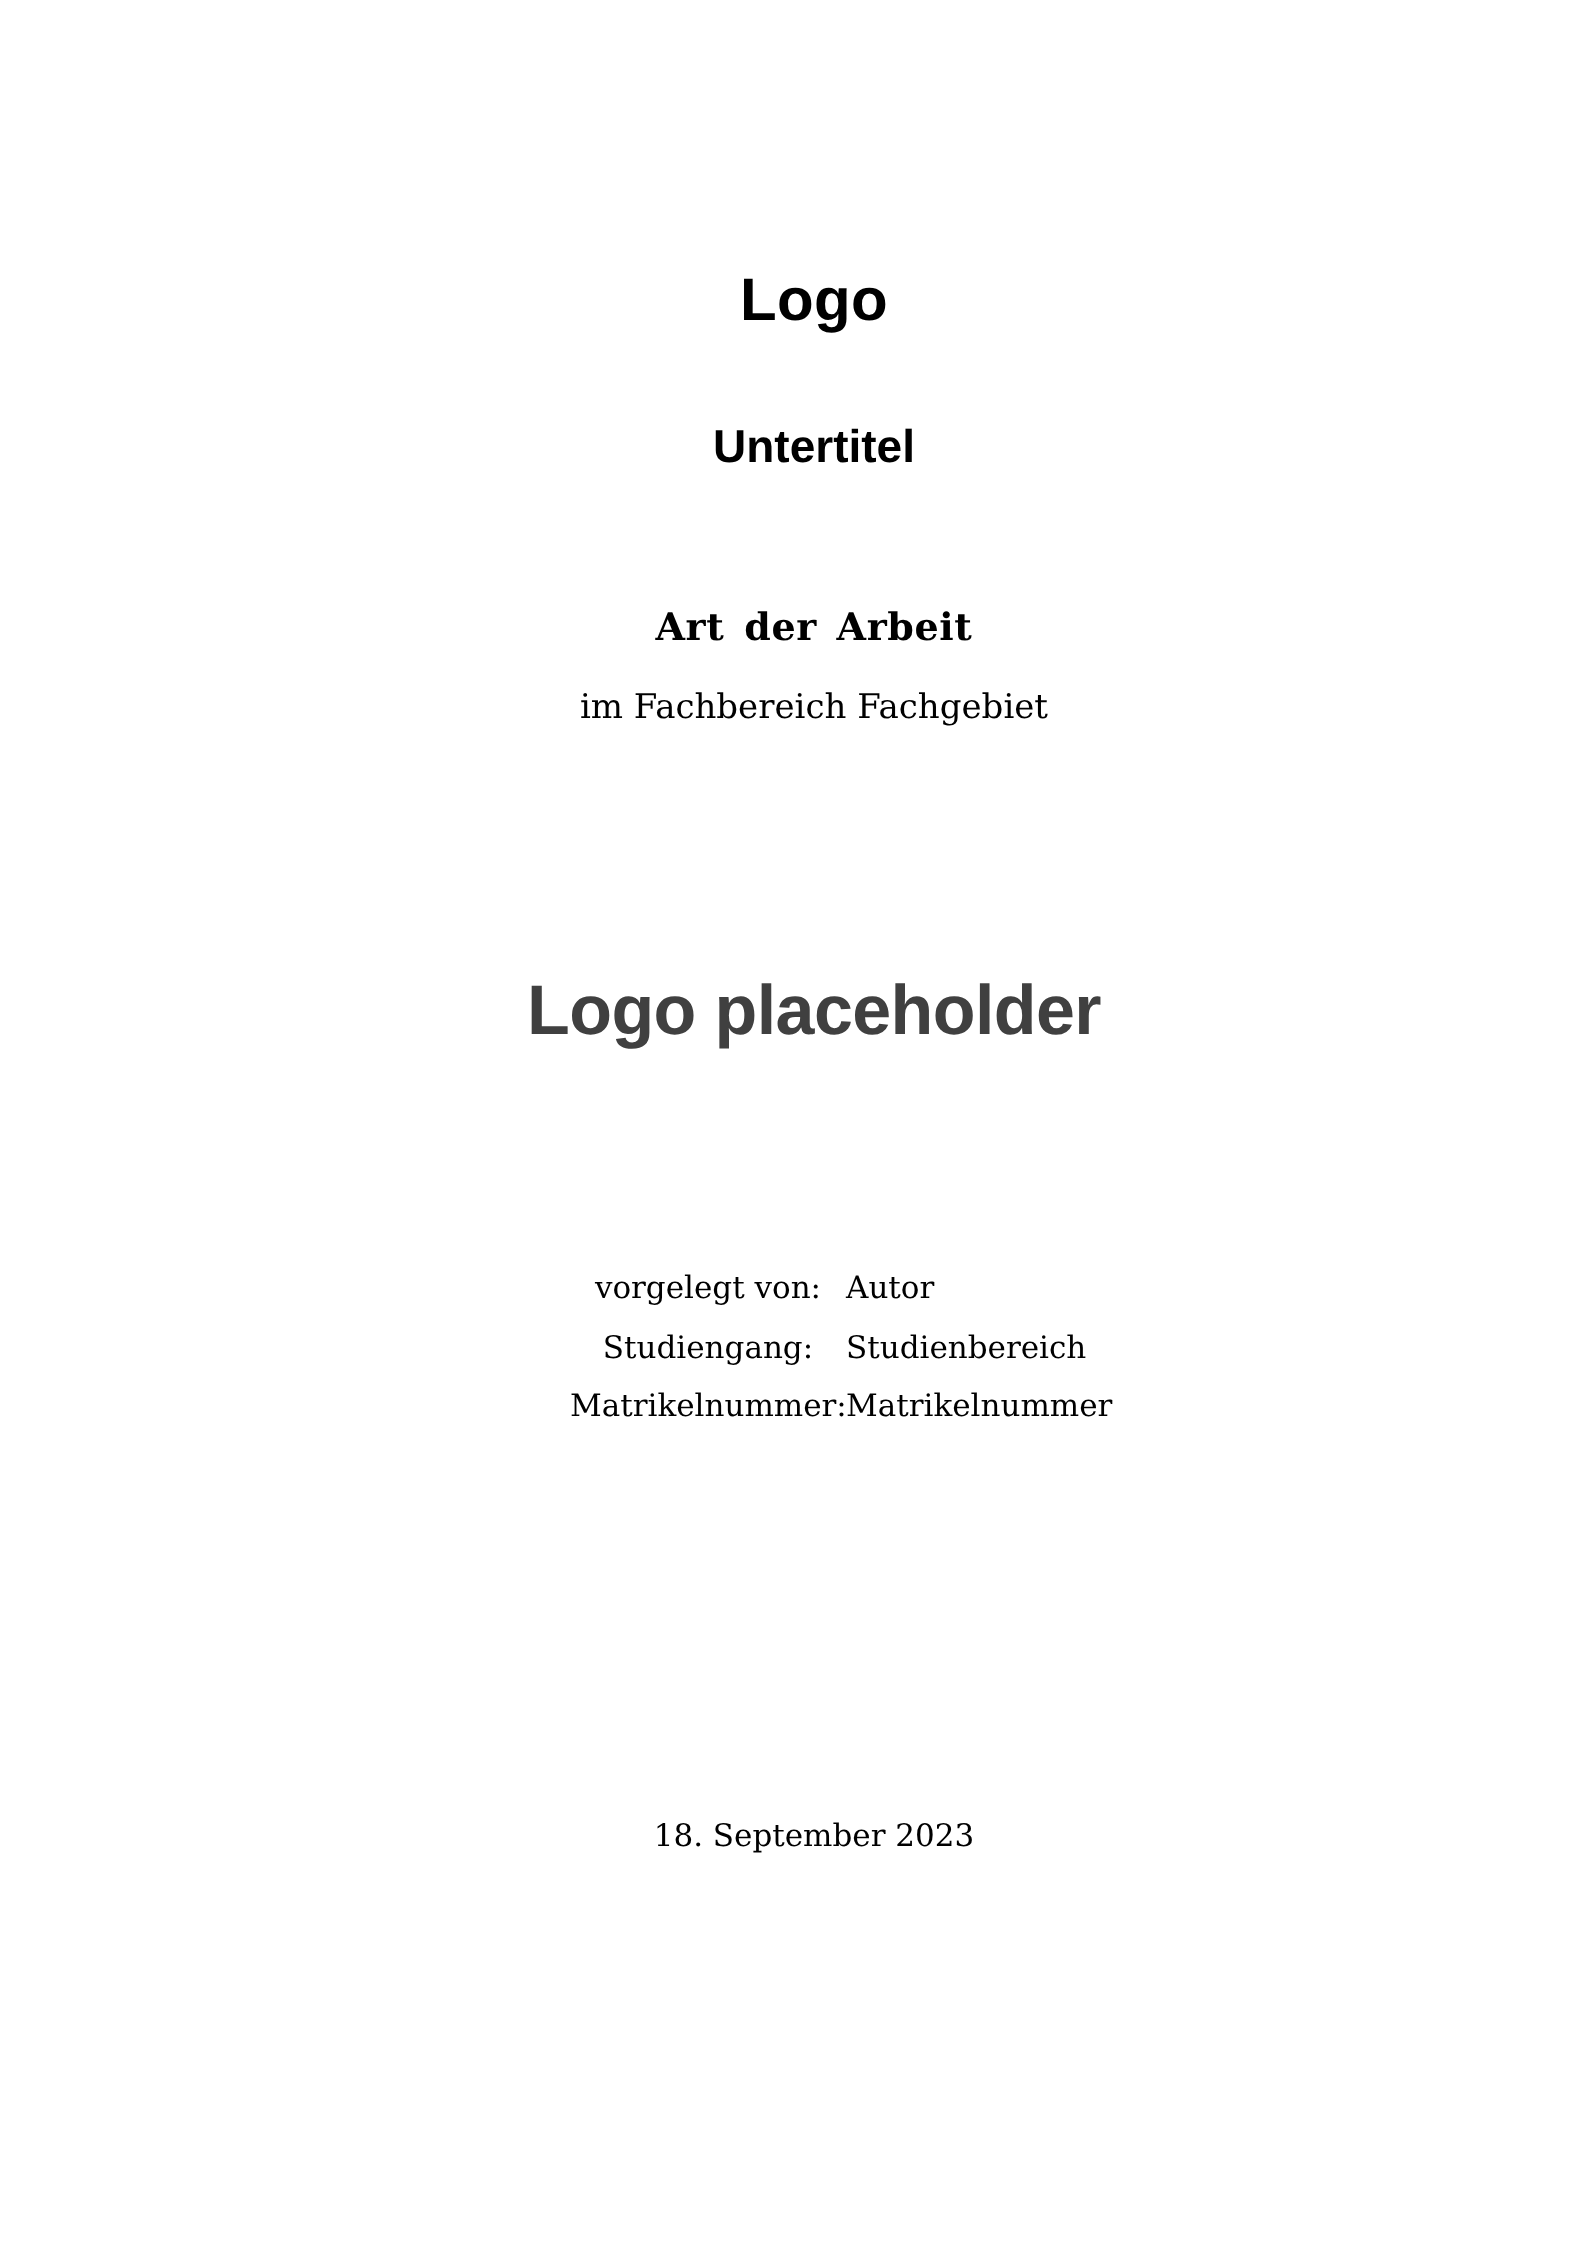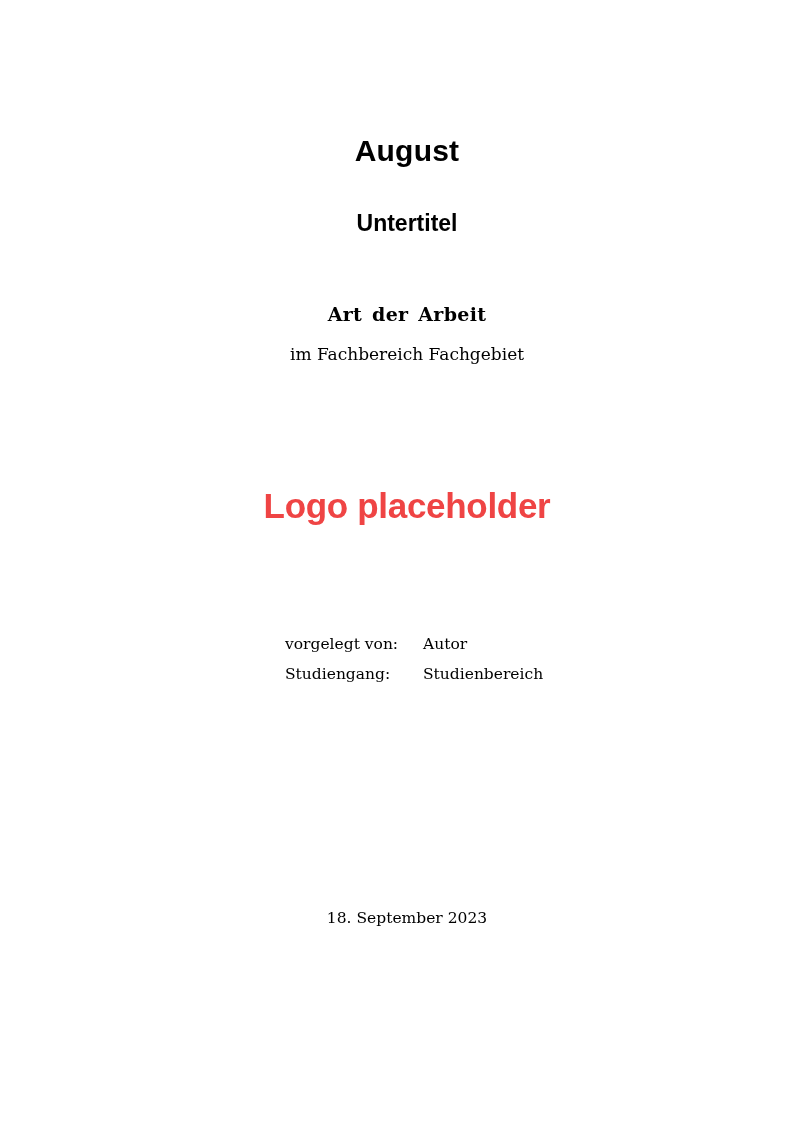--- a/index.html
+++ b/index.html
@@ -73,20 +73,21 @@
     position: absolute;
     left: 265px;
     top: 637px;
     font-size: 15.5px;
     line-height: 1;
   }
   .details-row {
     display: flex;
     height: 29.5px;
     align-items: flex-start;
+    text-align: center;
   }
   .details-label {
     width: 138px;
     flex: 0 0 138px;
     white-space: nowrap;
   }
   .details-value {
     white-space: nowrap;
   }
   .doc-date {
@@ -94,37 +95,41 @@
     font-size: 15.5px;
     line-height: 1;
   }
 </style>
 </head>
 <body>
 
 <div class="page">
   <div class="content">
 
-    <div class="centered doc-title">August</div>
+    <div class="centered doc-title">Logo</div>
 
     <div class="centered doc-subtitle">Untertitel</div>
 
     <div class="centered work-type">Art der Arbeit</div>
 
     <div class="centered department">im Fachbereich Fachgebiet</div>
 
-    <div class="centered logo-text" style="color:#ef4444;">Logo placeholder</div>
+    <div class="centered logo-text" style="color:#404040;">Logo placeholder</div>
 
     <div class="details-table">
       <div class="details-row">
         <span class="details-label">vorgelegt von:</span>
         <span class="details-value">Autor</span>
       </div>
       <div class="details-row">
         <span class="details-label">Studiengang:</span>
         <span class="details-value">Studienbereich</span>
       </div>
+      <div class="details-row">
+        <span class="details-label">Matrikelnummer:</span>
+        <span class="details-value">Matrikelnummer</span>
+      </div>
     </div>
 
     <div class="centered doc-date">18. September 2023</div>
 
   </div>
 </div>
 
 </body></html>

